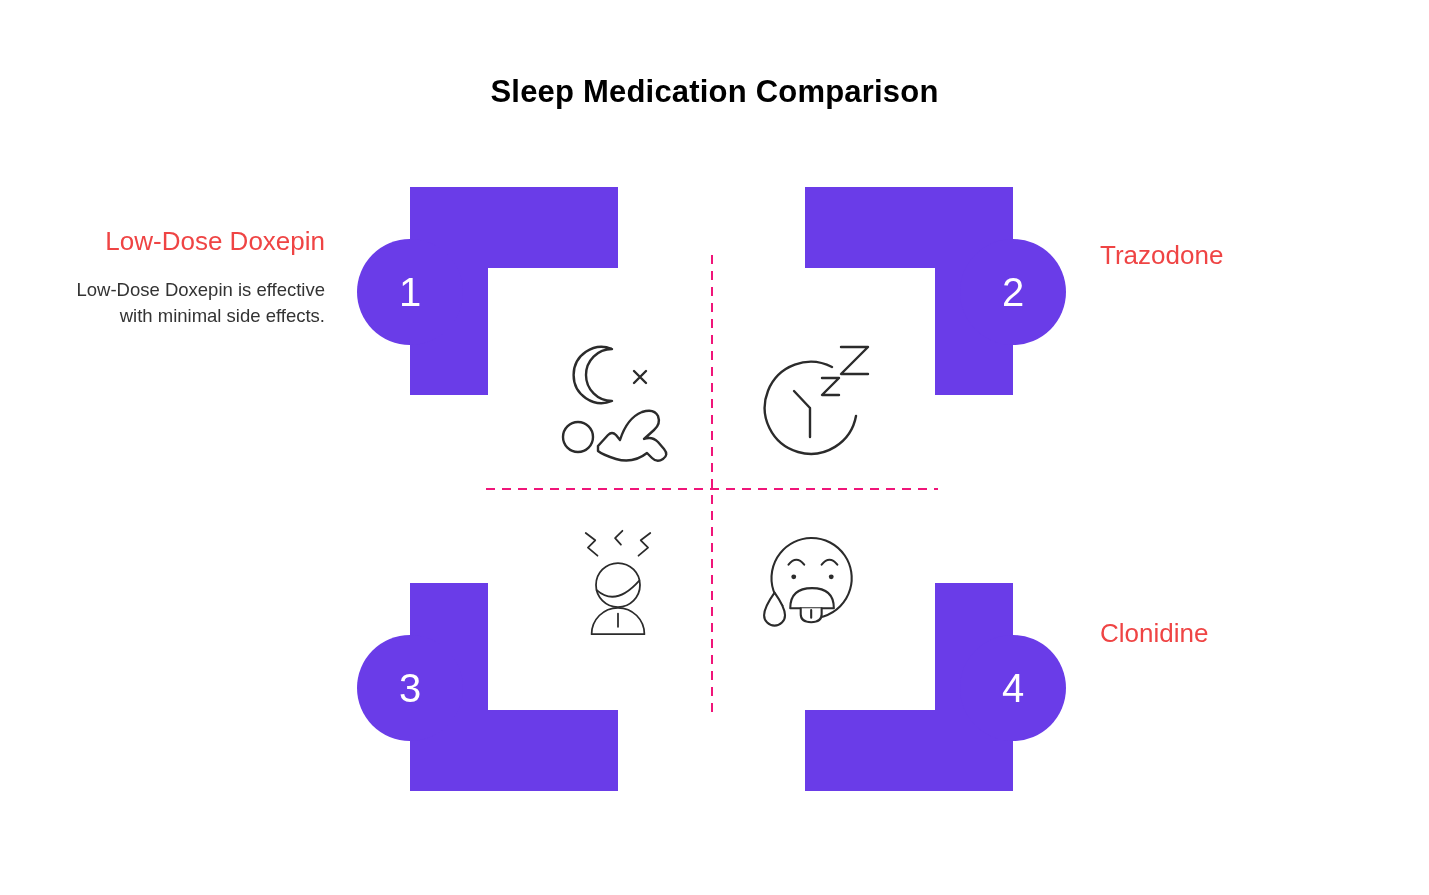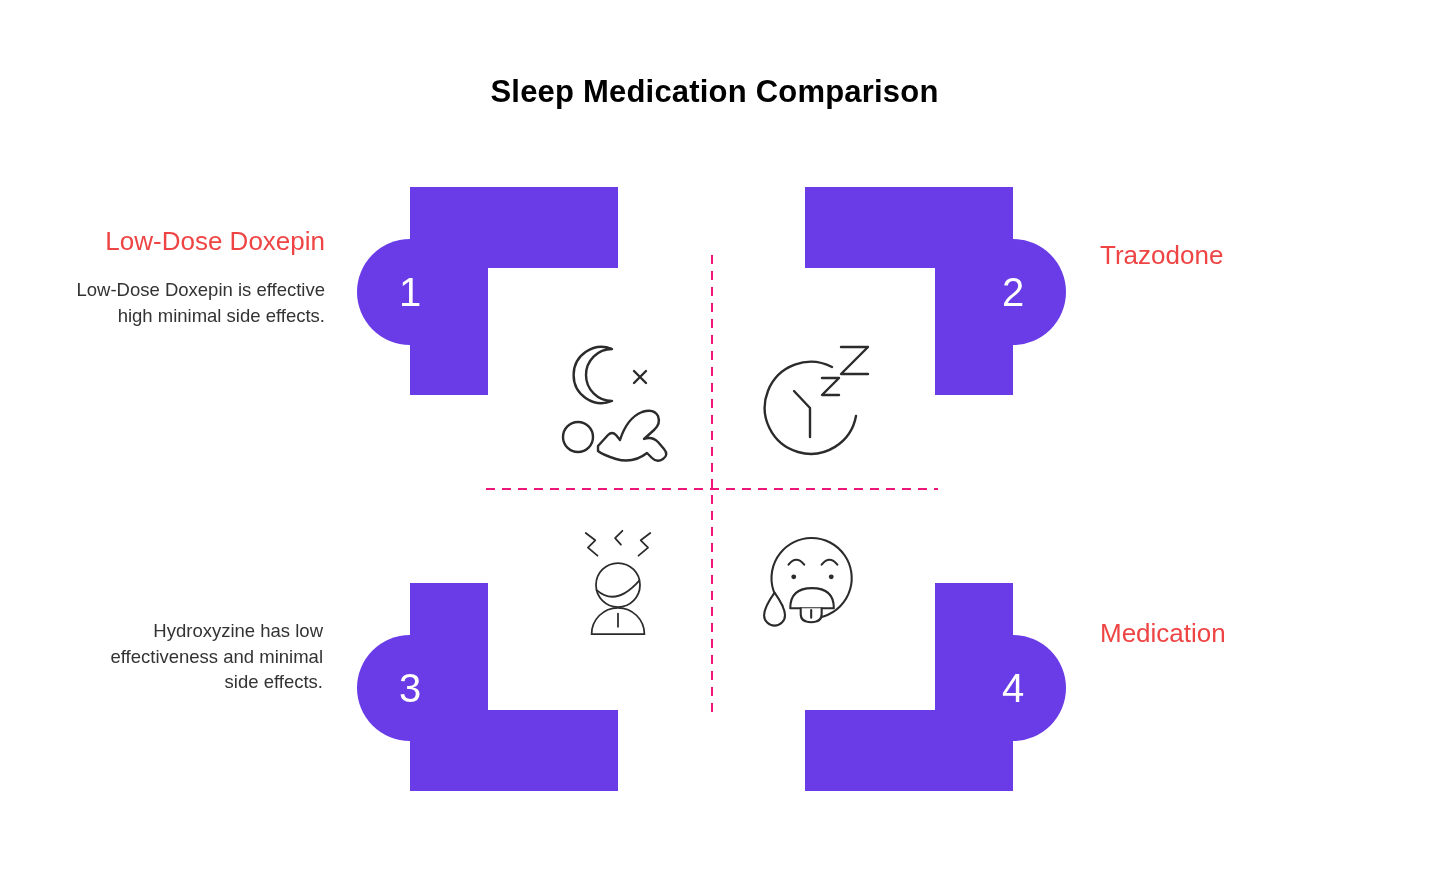--- a/index.html
+++ b/index.html
@@ -64,21 +64,21 @@
     <line x1="712" y1="255" x2="712" y2="717" stroke="#f01579" stroke-width="2" stroke-dasharray="9 7"></line>
   </svg>
 
   <div class="bar q1-bar-h"></div>
   <div class="bar q1-bar-v"></div>
   <div class="badge q1-badge">
     <span class="num">1</span>
   </div>
   <div class="tblock align-r q1-text">
     <h2>Low-Dose Doxepin</h2>
-    <p>Low-Dose Doxepin is effective high minimal side effects.</p>
+    <p>Low-Dose Doxepin is effective with minimal side effects.</p>
   </div>
   <svg class="icon-box" style="left:548px; top:336px;" width="140" height="135" viewBox="0 0 140 135">
     <path class="ln-fill" d="M 64,13 A 28,28 0 1 0 64,65 A 21,21 0 1 1 64,13 Z"></path>
     <path class="ln" d="M 86,35 L 98,47 M 98,35 L 86,47"></path>
     <circle class="ln-fill" cx="30" cy="101" r="15"></circle>
     <path class="ln-fill" d="M 50,110 L 60,99 Q 64,95 68,99 L 72,104 Q 79,82 94,76 Q 106,72 110,80 Q 113,88 106,94 L 96,103 Q 104,100 110,106 L 116,113 Q 121,119 115,123 Q 109,127 104,122 L 99,117 Q 85,128 68,123 Q 55,119 50,115 Z"></path>
   </svg>
 
   <div class="bar q2-bar-h"></div>
   <div class="bar q2-bar-v"></div>
@@ -94,39 +94,38 @@
     <path class="ln" d="M 95,13 L 122,13 L 95,40 L 122,40"></path>
     <path class="ln" d="M 76,44 L 93,44 L 76,61 L 93,61"></path>
   </svg>
 
   <div class="bar q3-bar-v"></div>
   <div class="bar q3-bar-h"></div>
   <div class="badge q3-badge">
     <span class="num">3</span>
   </div>
   <div class="tblock align-r q3-text">
-    <p>Hydroxyzine has low effectiveness and minimal side effects.</p>
   </div>
   <svg class="icon-box" style="left:574px; top:524px;" width="88" height="114" viewBox="0 0 120 155">
     <path class="ln" d="M 16,12 L 29,22 L 19,32 L 32,43"></path>
     <path class="ln" d="M 66,9 L 56,19 L 64,28"></path>
     <path class="ln" d="M 104,12 L 91,22 L 101,32 L 88,43"></path>
     <circle class="ln-fill" cx="60" cy="83" r="30"></circle>
     <path class="ln" d="M 31,90 Q 57,113 89,77"></path>
     <path class="ln-fill" d="M 24,150 A 36,36 0 0 1 96,150 Z"></path>
     <path class="ln" d="M 60,122 L 60,140"></path>
   </svg>
 
   <div class="bar q4-bar-v"></div>
   <div class="bar q4-bar-h"></div>
   <div class="badge q4-badge">
     <span class="num">4</span>
   </div>
   <div class="tblock q4-text">
-    <h2>Medication</h2>
+    <h2>Clonidine</h2>
   </div>
   <svg class="icon-box" style="left:750px; top:528px;" width="118" height="109" viewBox="0 0 135 125">
     <path class="ln" d="M 37,89 A 46,46 0 1 1 64,103"></path>
     <path class="ln" d="M 44,42 Q 53,31 62,42 M 82,42 Q 91,31 100,42"></path>
     <circle cx="50" cy="56" r="2.8" fill="#2b2b2b"></circle>
     <circle cx="93" cy="56" r="2.8" fill="#2b2b2b"></circle>
     <path class="ln-fill" d="M 46,92 Q 46,69 71,69 Q 96,69 96,92 L 46,92 Z"></path>
     <path class="ln-fill" d="M 58,92 L 58,99 Q 58,108 70,108 Q 82,108 82,99 L 82,92"></path>
     <path class="ln" d="M 70,94 L 70,103"></path>
     <path class="ln-fill" d="M 28,74 Q 40,91 40,100 A 12,12 0 1 1 16,100 Q 16,91 28,74 Z"></path>

